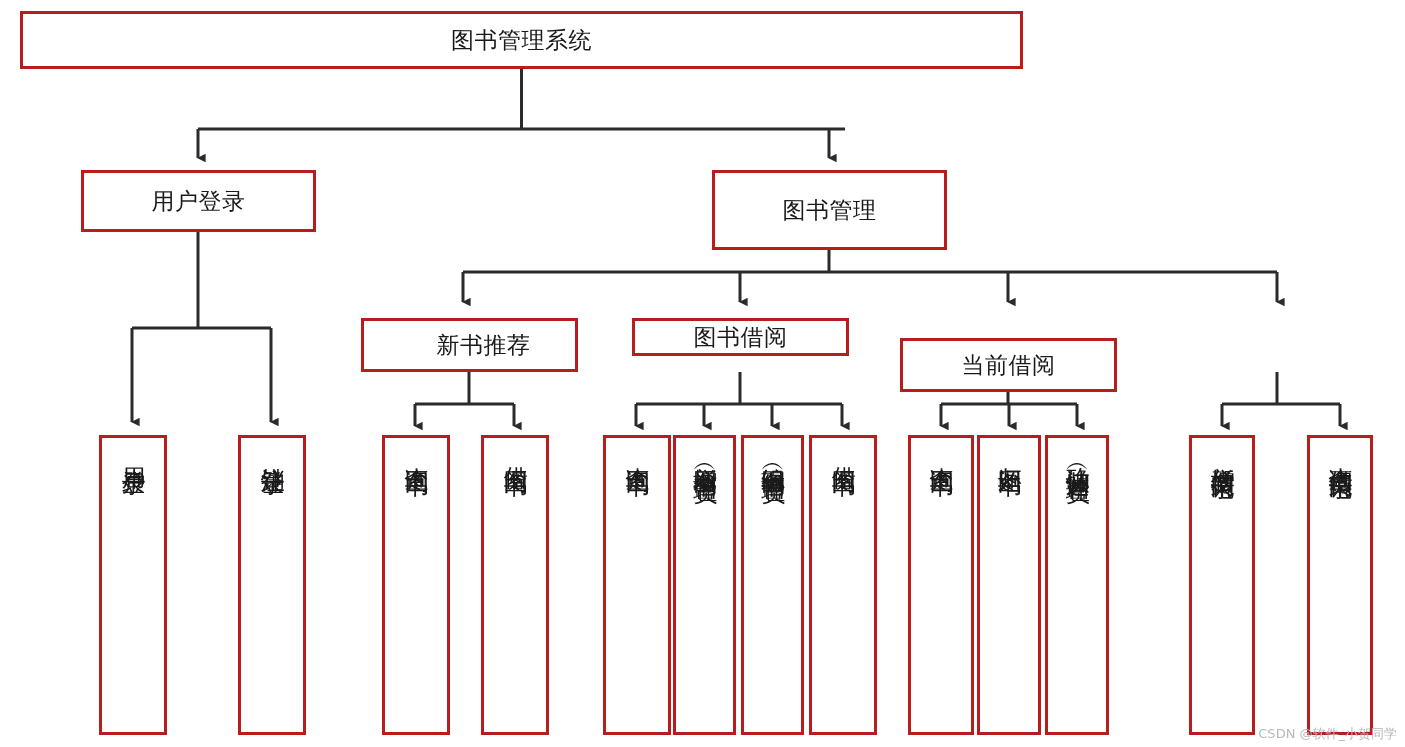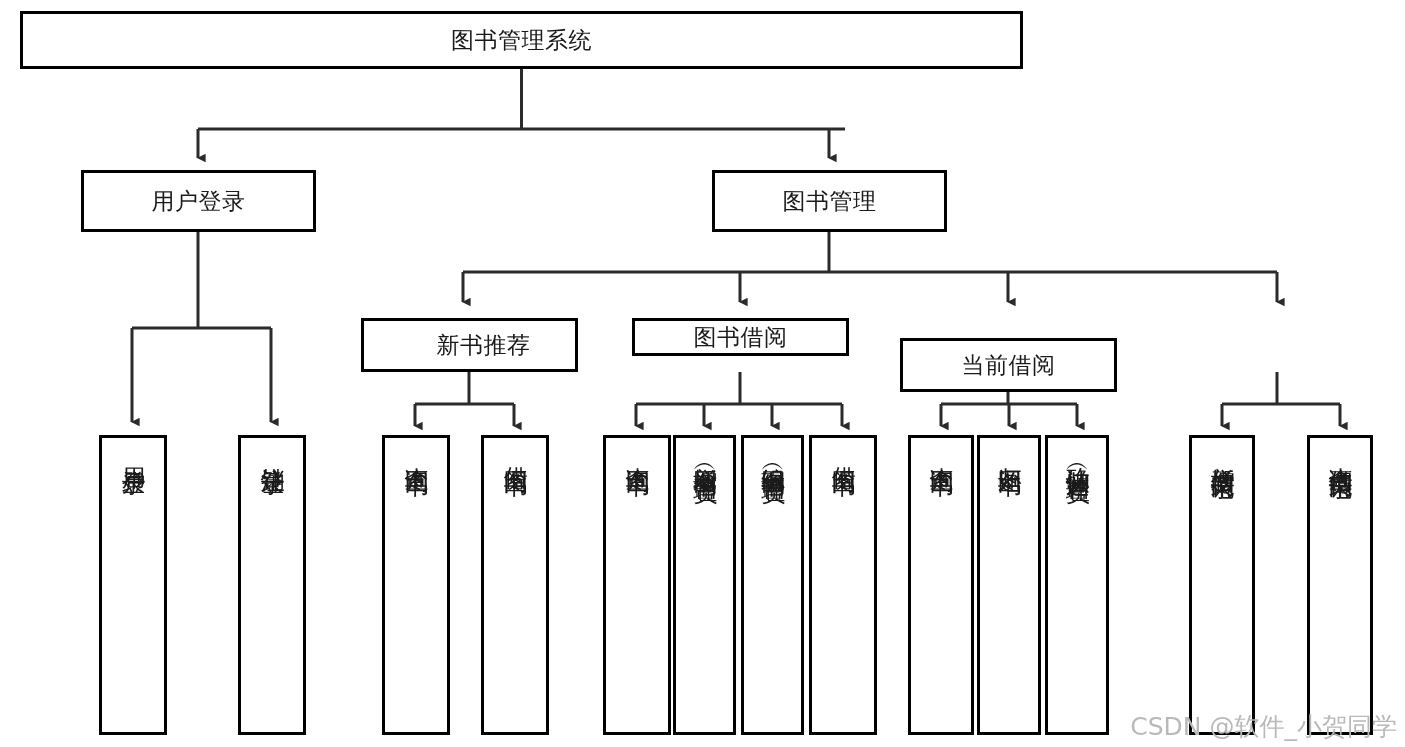--- a/index.html
+++ b/index.html
@@ -24,21 +24,21 @@
     left: 0;
     top: 0;
     width: 1405px;
     height: 747px;
     pointer-events: none;
   }
   .node {
     position: absolute;
     box-sizing: border-box;
     background: #ffffff;
-    border: 3px solid #000000;
+    border: 3px solid #b91c1c;
     display: flex;
     align-items: center;
     justify-content: center;
     z-index: 2;
   }
   .node .label {
     font-size: 23px;
     line-height: 1.05;
     color: #1a1a1a;
     letter-spacing: 0.5px;
@@ -60,21 +60,21 @@
     font-size: 24px;
     line-height: 1.22;
     letter-spacing: 2px;
     white-space: normal;
     max-height: 285px;
   }
   .watermark {
     position: absolute;
     right: 8px;
     bottom: 4px;
-    font-size: 25px;
+    font-size: 13px;
     color: #b9b9b9;
     white-space: nowrap;
     z-index: 3;
     font-family: "DejaVu Sans", "Liberation Sans", sans-serif;
   }
 </style>
 </head>
 <body>
 
 <div id="canvas">
@@ -130,21 +130,21 @@
     </g>
   </svg>
 
   <div class="node horiz" style="left:20px; top:11px; width:1003px; height:58px;">
     <span class="label">图书管理系统</span>
   </div>
 
   <div class="node horiz" style="left:81px; top:170px; width:235px; height:62px;">
     <span class="label">用户登录</span>
   </div>
-  <div class="node horiz" style="left:712px; top:170px; width:235px; height:62px;">
+  <div class="node horiz" style="left:712px; top:170px; width:235px; height:80px;">
     <span class="label">图书管理</span>
   </div>
 
   <div class="node horiz" style="left:361px; top:318px; width:217px; height:54px;padding-left:28px;">
     <span class="label">新书推荐</span>
   </div>
   <div class="node horiz" style="left:632px; top:318px; width:217px; height:38px;">
     <span class="label">图书借阅</span>
   </div>
   <div class="node horiz" style="left:900px; top:318px; width:217px; height:54px;margin-top:20px;">

